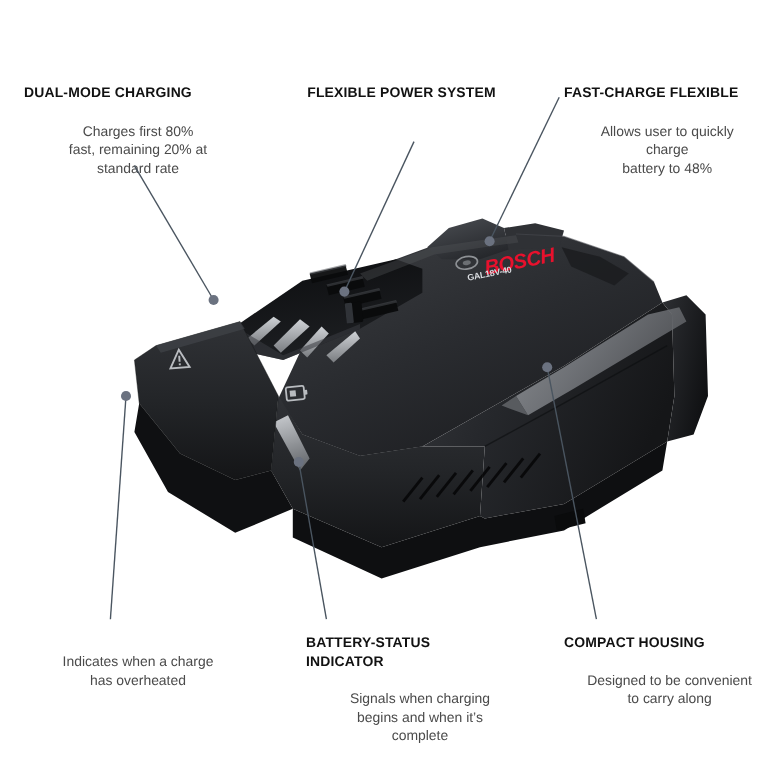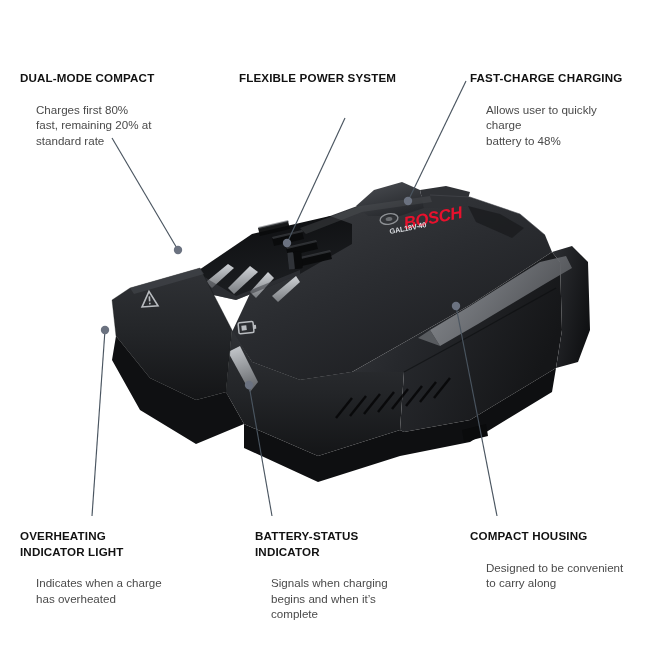--- a/index.html
+++ b/index.html
@@ -34,24 +34,25 @@
     margin: 0 0 1px 0;
     white-space: pre-line;
   }
   .callout .c-body {
     font-size: 11.6px;
     font-weight: normal;
     color: #4a4a4a;
     line-height: 15.5px;
     margin: 16px;
     white-space: pre-line;
+    text-align: center;
   }
 
   .c-dual      { left: 20px;  top: 70px;  width: 190px; }
-  .c-flexible  { left: 239px; top: 70px;  width: 200px; }
+  .c-flexible  { left: 256px; top: 70px;  width: 200px; }
   .c-fastcharge{ left: 470px; top: 70px;  width: 172px; }
   .c-overheat  { left: 20px;  top: 528px; width: 190px; }
   .c-batstatus { left: 255px; top: 528px; width: 190px; }
   .c-compact   { left: 470px; top: 528px; width: 176px; }
 
   
   #leader-layer, #product-layer {
     position: absolute;
     left: 0;
     top: 0;
@@ -242,39 +243,37 @@
       <circle cx="178" cy="250" r="4.2"></circle>
       <circle cx="287" cy="243" r="4.2"></circle>
       <circle cx="408" cy="201" r="4.2"></circle>
       <circle cx="105" cy="330" r="4.2"></circle>
       <circle cx="249" cy="385" r="4.2"></circle>
       <circle cx="456" cy="306" r="4.2"></circle>
     </g>
   </svg>
 
   <div class="callout c-dual">
-    <p class="c-title">DUAL-MODE COMPACT</p>
+    <p class="c-title">DUAL-MODE CHARGING</p>
     <p class="c-body">Charges first 80%
 fast, remaining 20% at
 standard rate</p>
   </div>
 
   <div class="callout c-flexible">
     <p class="c-title">FLEXIBLE POWER SYSTEM</p>
   </div>
 
   <div class="callout c-fastcharge">
-    <p class="c-title">FAST-CHARGE CHARGING</p>
+    <p class="c-title">FAST-CHARGE FLEXIBLE</p>
     <p class="c-body">Allows user to quickly charge
 battery to 48%</p>
   </div>
 
   <div class="callout c-overheat">
-    <p class="c-title">OVERHEATING
-INDICATOR LIGHT</p>
     <p class="c-body">Indicates when a charge
 has overheated</p>
   </div>
 
   <div class="callout c-batstatus">
     <p class="c-title">BATTERY-STATUS
 INDICATOR</p>
     <p class="c-body">Signals when charging
 begins and when it’s
 complete</p>

